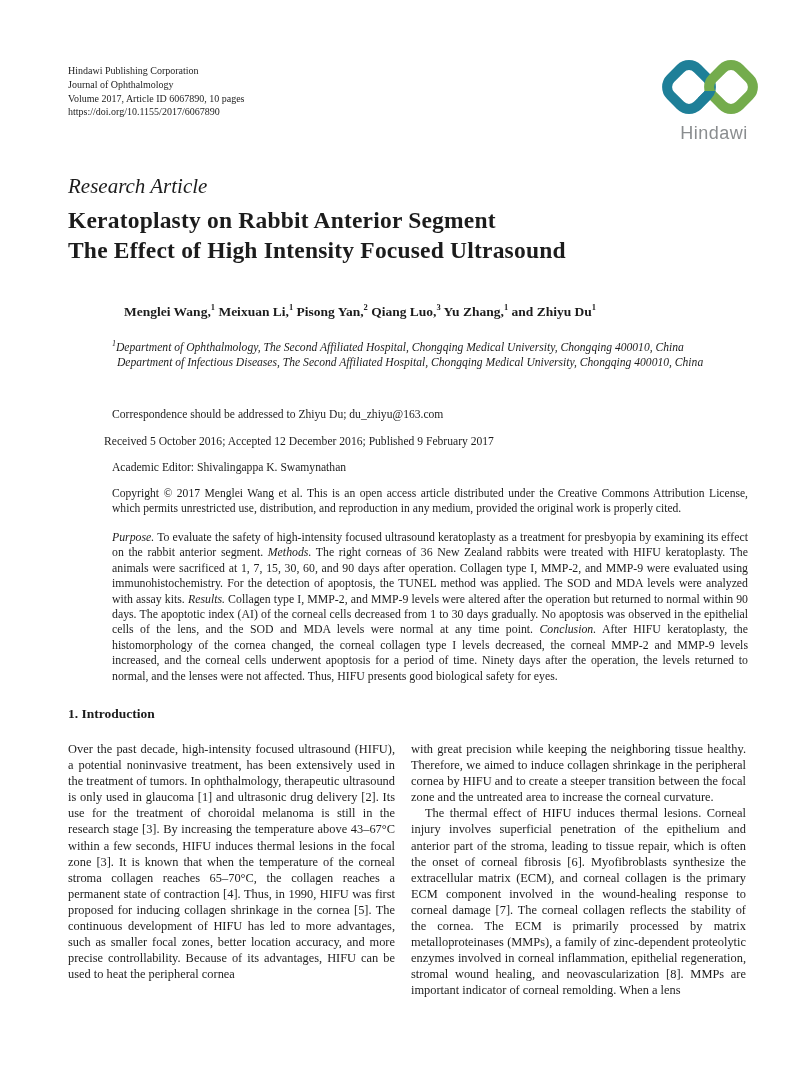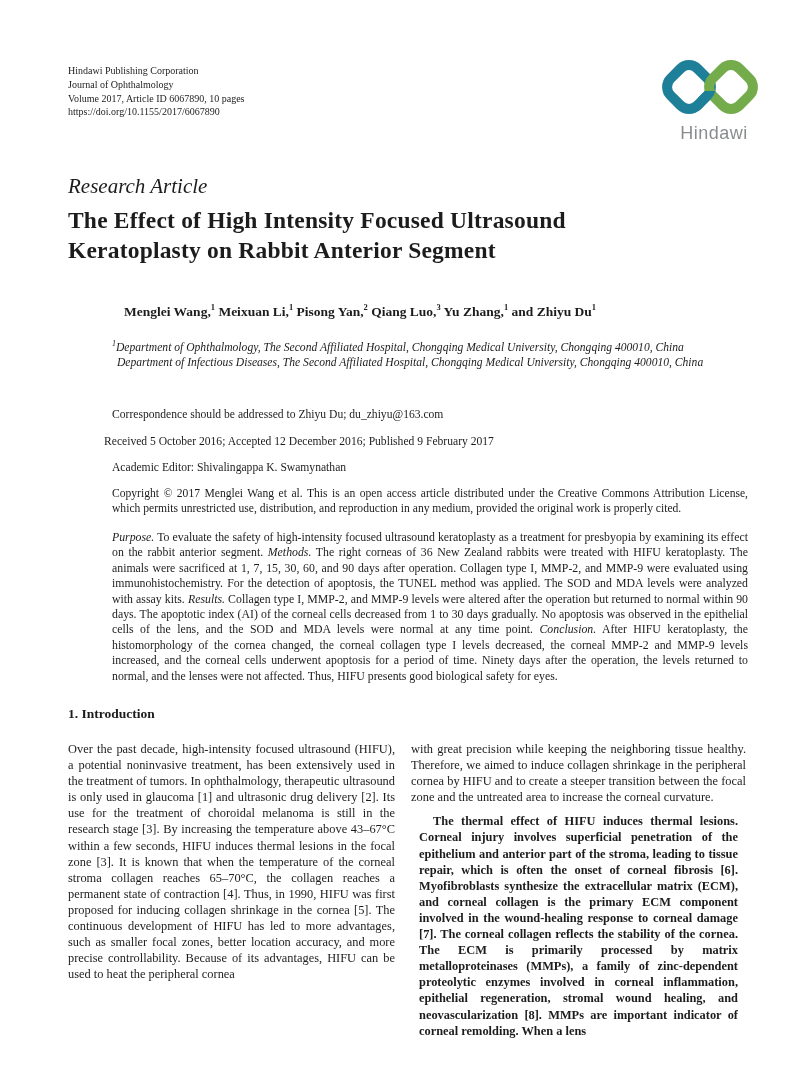--- a/index.html
+++ b/index.html
@@ -32,21 +32,21 @@
   .copyright{left:112px;top:486px;width:636px;font-size:11.6px;line-height:15.2px;text-align:justify;}
   .email{color:#1c1c1c;text-decoration:none;}
   
   .abstract{left:112px;top:530px;width:636px;font-size:11.8px;line-height:15.4px;text-align:justify;}
   .abstract .lead{font-style:italic;}
   
   .secheading{left:68px;top:706px;font-size:13.5px;font-weight:bold;}
   .col{text-align:justify;font-size:12.4px;line-height:16.1px;}
   .col-left{left:68px;top:741px;width:327px;}
   .col-right{left:411px;top:741px;width:335px;}
-  .indent{text-indent:14px;margin:8px;font-weight:bold;}
+  .indent{text-indent:14px;margin:0;}
   p{margin:0;}
 </style>
 </head>
 <body>
 
 <div class="abs publisher">
   <div>Hindawi Publishing Corporation</div>
   <div>Journal of Ophthalmology</div>
   <div>Volume 2017, Article ID 6067890, 10 pages</div>
   <div><span class="doi">https://doi.org/10.1155/2017/6067890</span></div>
@@ -66,22 +66,22 @@
 
     <g clip-path="url(#clipBottom)">
       <rect x="-19" y="-19" width="38" height="38" rx="12" fill="none" stroke="#1e7f98" stroke-width="10" transform="translate(27,30) rotate(45)"></rect>
     </g>
   </svg>
   <div class="wordmark">Hindawi</div>
 </div>
 
 <div class="abs kicker">Research Article</div>
 <div class="abs title">
+  <div>Keratoplasty on Rabbit Anterior Segment</div>
   <div>The Effect of High Intensity Focused Ultrasound</div>
-  <div>Keratoplasty on Rabbit Anterior Segment</div>
 </div>
 
 <div class="abs authors"><span>Menglei Wang,</span><sup>1</sup><span> Meixuan Li,</span><sup>1</sup><span> Pisong Yan,</span><sup>2</sup><span> Qiang Luo,</span><sup>3</sup><span> Yu Zhang,</span><sup>1</sup><span> and Zhiyu Du</span><sup>1</sup></div>
 
 <div class="abs affil">
   <div><sup>1</sup><span>Department of Ophthalmology, The Second Affiliated Hospital, Chongqing Medical University, Chongqing 400010, China</span></div>
   <div class="cont"><span>Department of Infectious Diseases, The Second Affiliated Hospital, Chongqing Medical University, Chongqing 400010, China</span></div>
 </div>
 
 <div class="abs meta1"><span>Correspondence should be addressed to Zhiyu Du; </span><span class="email">du_zhiyu@163.com</span></div>

